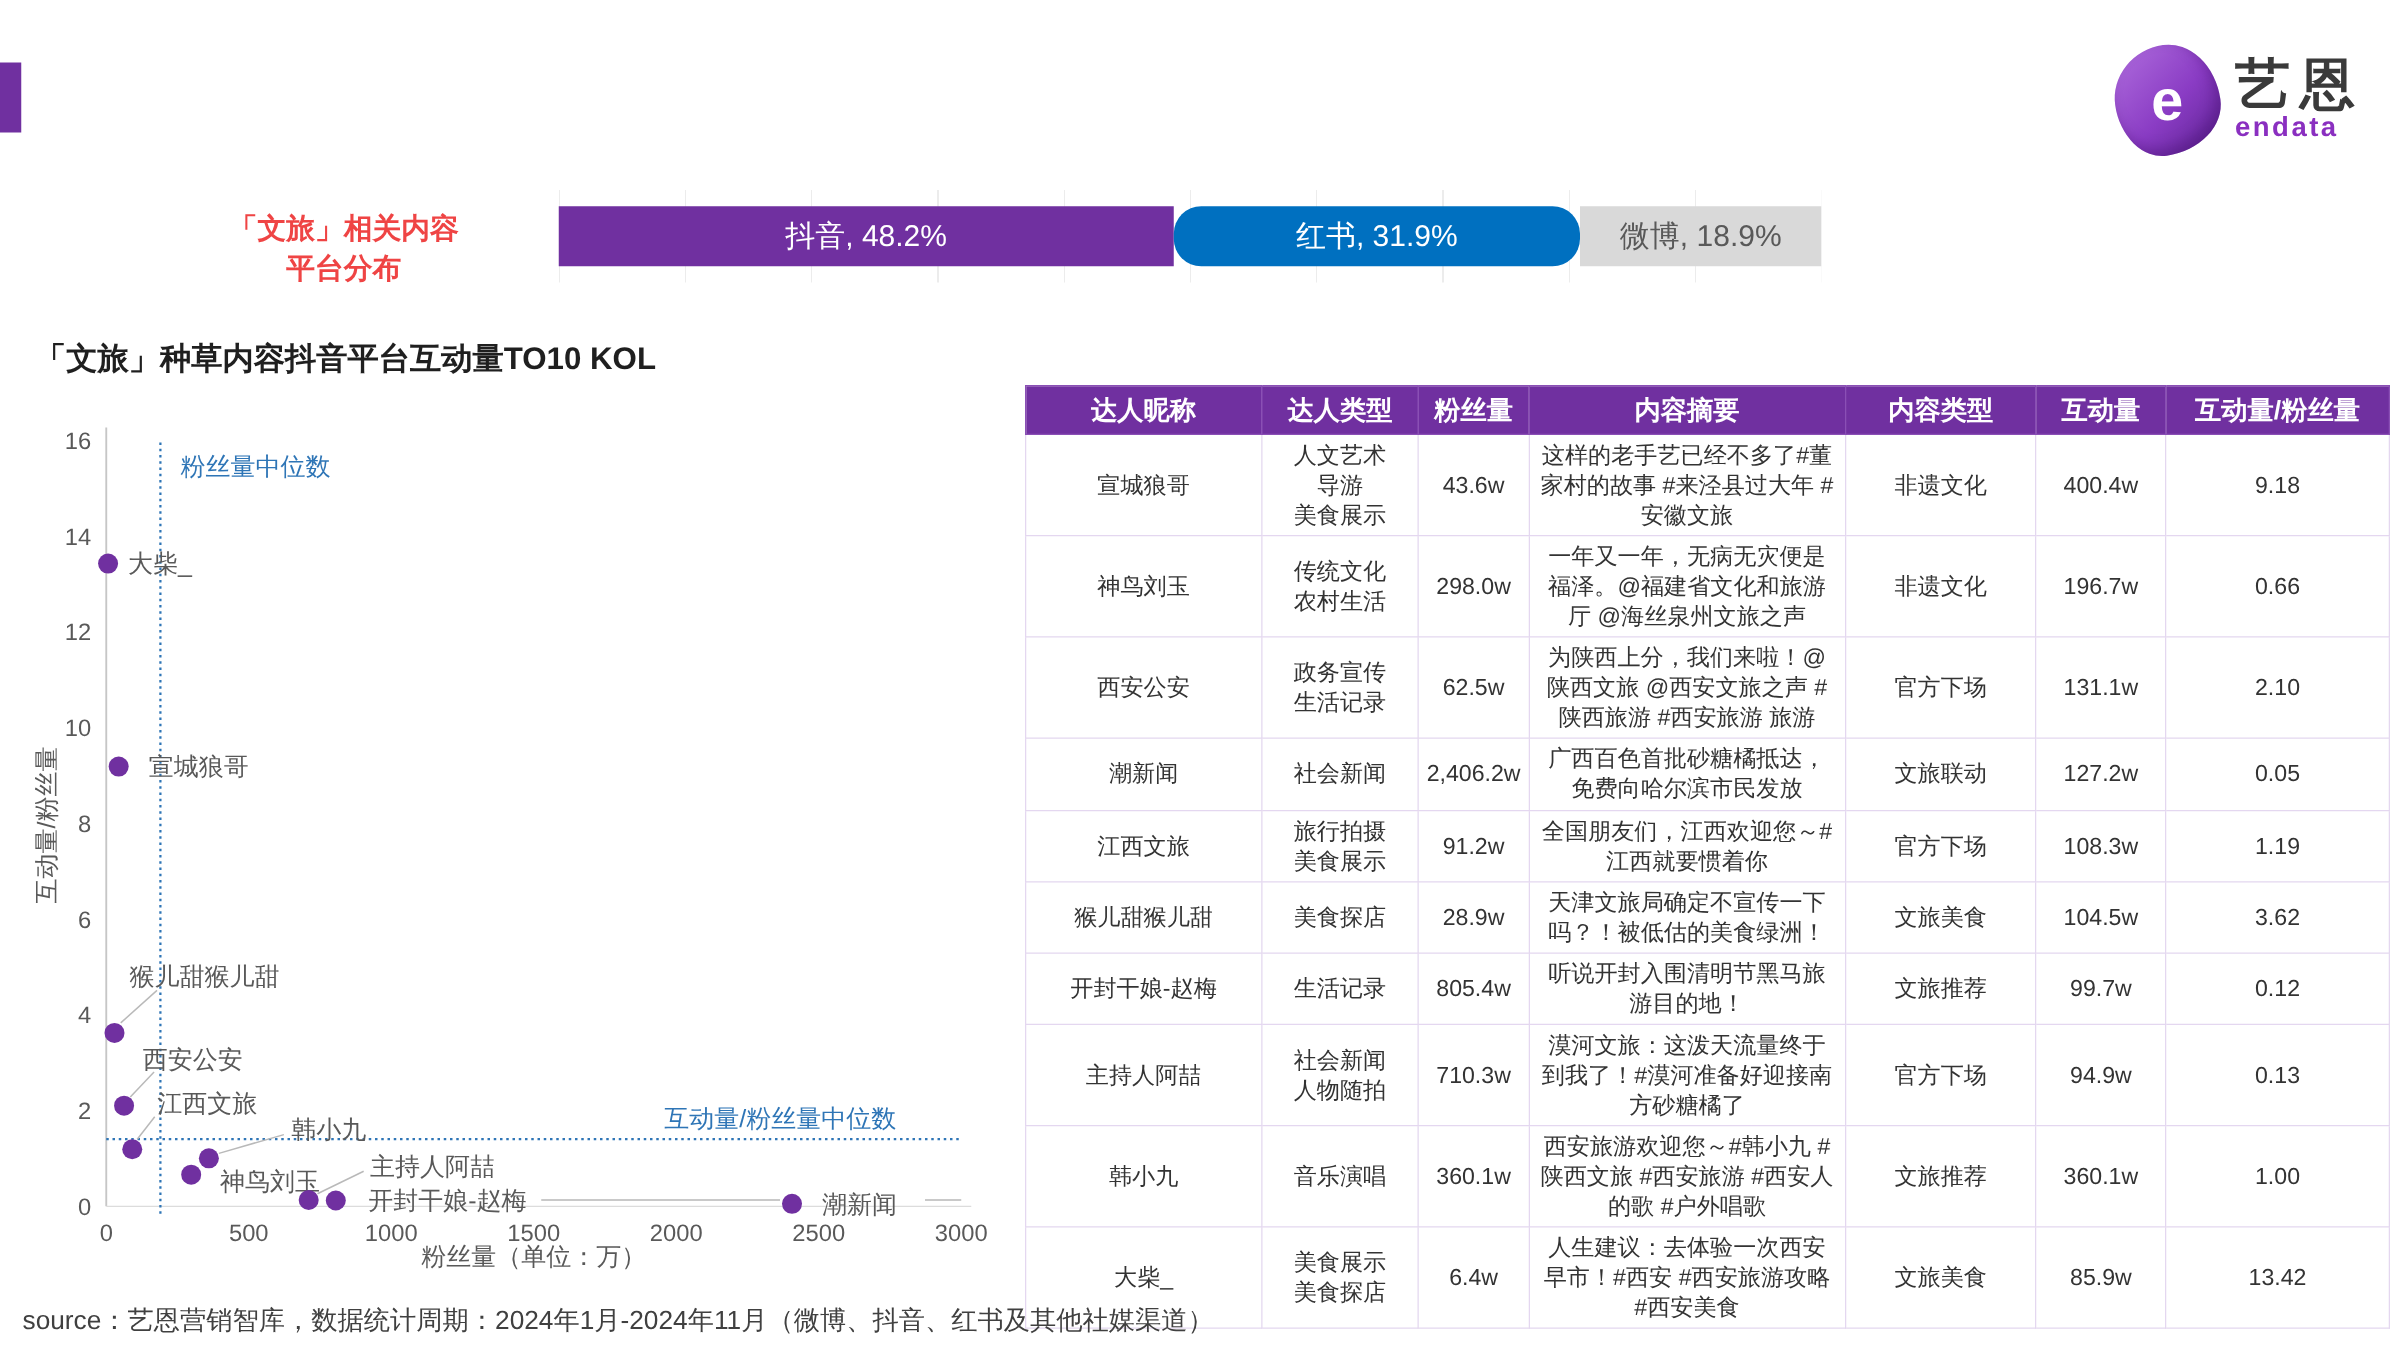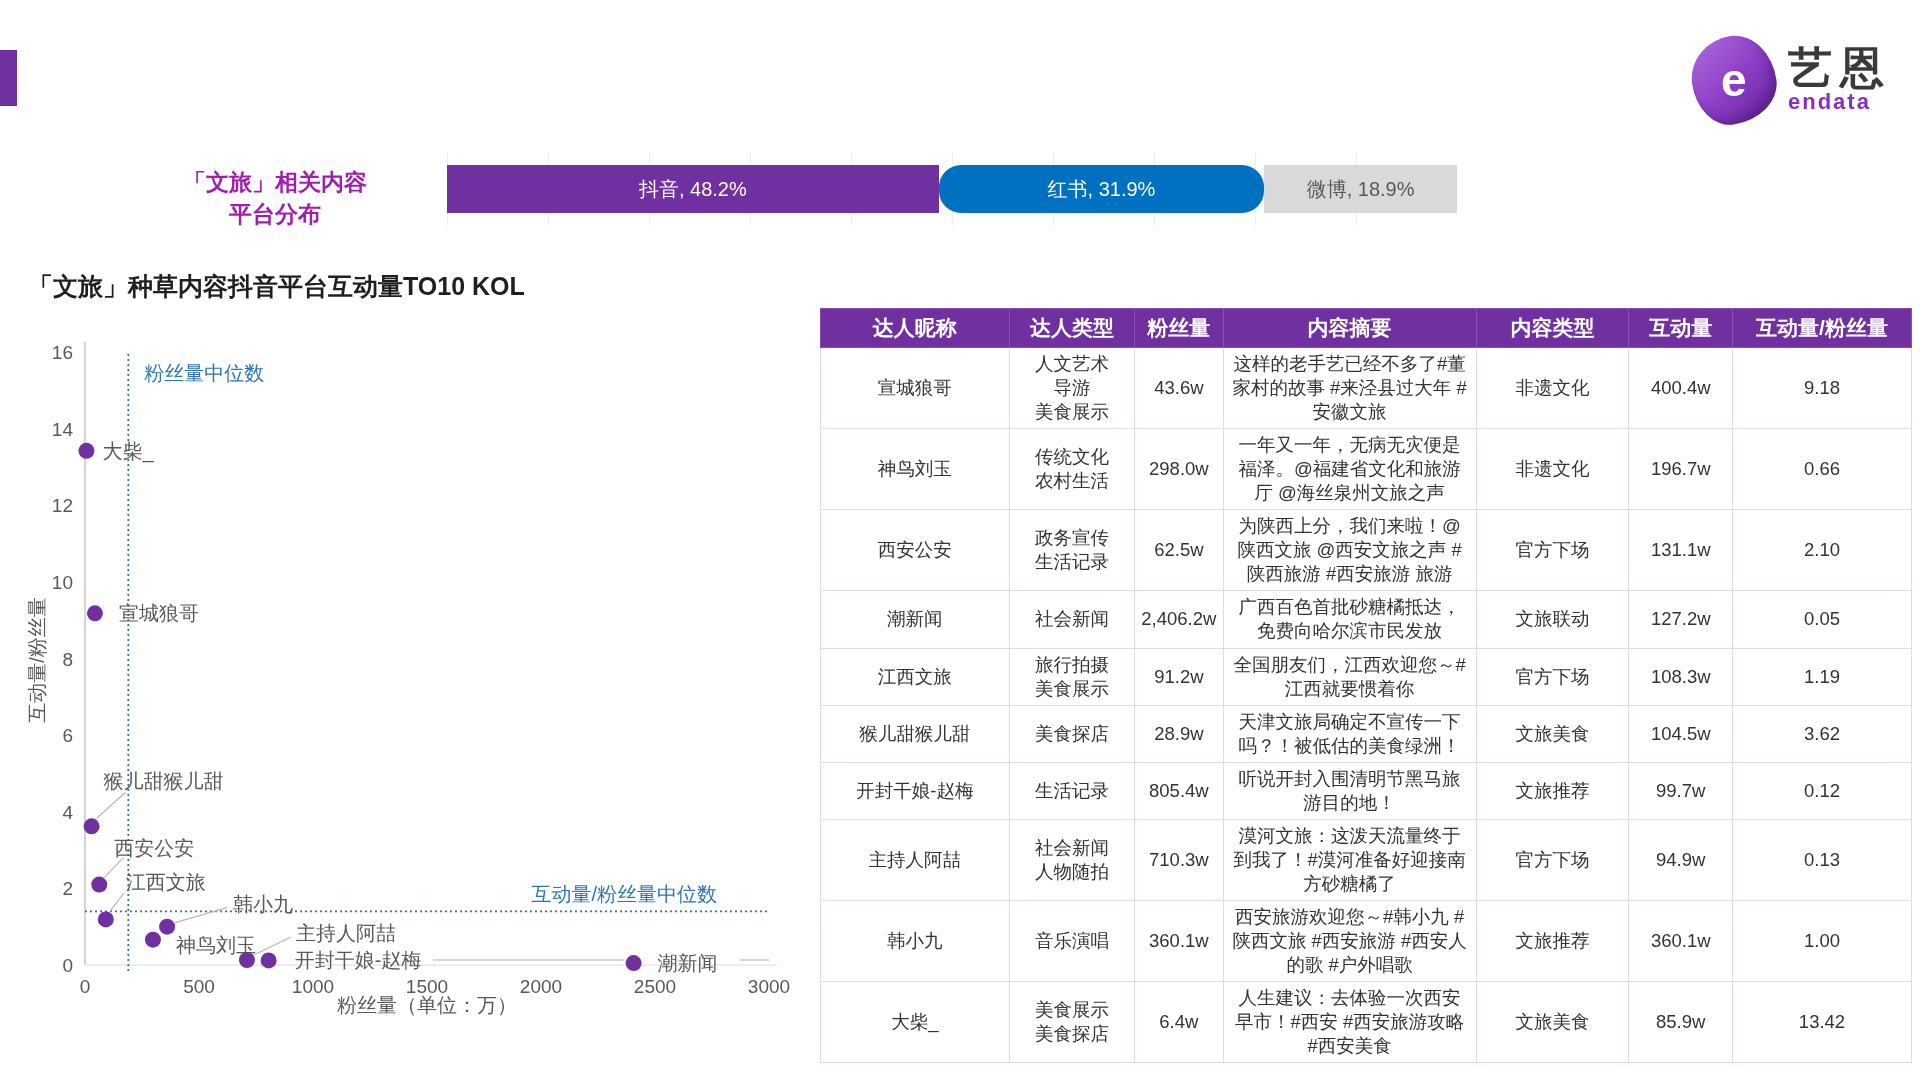--- a/index.html
+++ b/index.html
@@ -14,25 +14,25 @@
   .logo{position:absolute;left:1692px;top:36px;display:flex;align-items:center;gap:12px;}
   .logo-blob{width:84px;height:88px;background:linear-gradient(140deg,#b06ede 0%,#8a3cc4 55%,#5f2394 100%);
              border-radius:53% 47% 58% 42%/48% 56% 44% 52%;transform:rotate(-8deg);
              display:flex;align-items:center;justify-content:center;box-shadow:inset -4px -6px 10px rgba(60,10,100,.35);}
   .logo-blob span{color:#fff;font-size:46px;font-weight:bold;transform:rotate(8deg);}
   .logo-cn{font-size:44px;font-weight:bold;color:#3a3a3a;letter-spacing:8px;line-height:1.05;}
   .logo-en{font-size:22px;font-weight:bold;color:#8a2fc0;letter-spacing:2px;margin-top:-2px;}
 
   
   .bar-label{position:absolute;left:150px;top:166px;width:250px;text-align:center;font-size:23px;font-weight:bold;
-             color:#a21caf;line-height:1.4;white-space:pre-line;}
+             color:#ef4444;line-height:1.4;white-space:pre-line;}
   .bar-grid{position:absolute;left:447px;top:152px;width:1010px;height:74px;
             background:repeating-linear-gradient(90deg,#ececec 0 1px,transparent 1px 10%);}
   .platform-bar{position:absolute;left:0;top:13px;width:100%;height:48px;display:flex;}
-  .seg{height:100%;display:flex;align-items:center;justify-content:center;color:#fff;font-size:20px;white-space:nowrap;}
+  .seg{height:100%;display:flex;align-items:center;justify-content:center;color:#fff;font-size:24px;white-space:nowrap;}
 
   
   .chart-title{position:absolute;font-size:25px;font-weight:bold;color:#1f1f1f;text-align:left;white-space:nowrap;}
   .scatter-title{left:28px;top:270px;width:744px;}
   .table-title{left:820px;top:270px;width:1092px;}
 
   
   .tick{font-size:19px;fill:#595959;}
   .ptlab{font-size:20px;fill:#595959;}
   .medlab{font-size:20px;fill:#2e75b6;}
@@ -248,13 +248,14 @@
             <td>6.4w</td>
             <td class="left">人生建议：去体验一次西安早市！#西安 #西安旅游攻略 #西安美食</td>
             <td>文旅美食</td>
             <td>85.9w</td>
             <td>13.42</td>
           </tr>
         </tbody>
     </table>
   </div>
 
+  <div class="footer">source：艺恩营销智库，数据统计周期：2024年1月-2024年11月（微博、抖音、红书及其他社媒渠道）</div>
 </div>
 
 </body></html>

